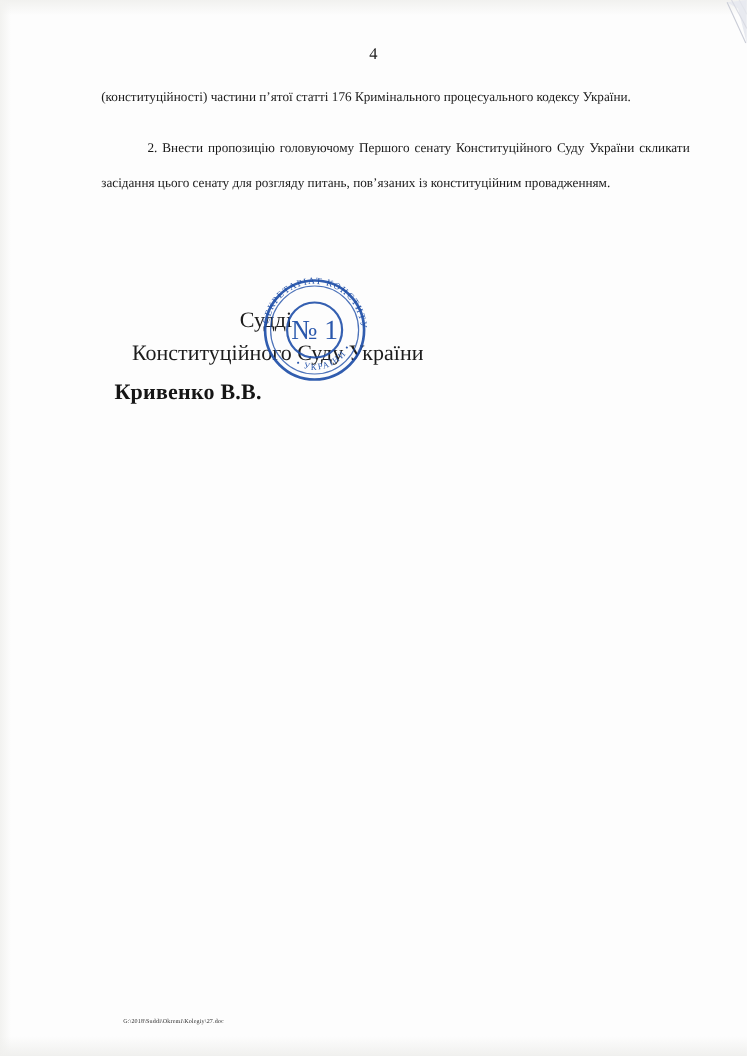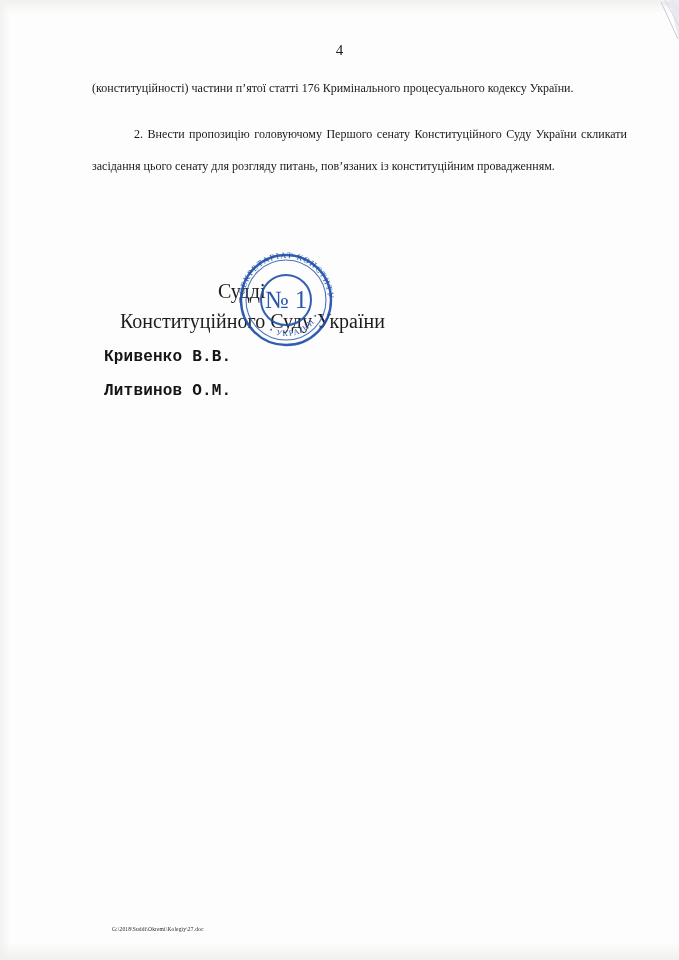--- a/index.html
+++ b/index.html
@@ -106,26 +106,25 @@
   .sig-line-2 {
     padding-left: 28px;
   }
 
   .names {
     position: absolute;
     left: 104px;
     top: 340px;
   }
   .name {
-    font-size: 16px;
+    font-size: 20px;
     font-weight: bold;
     line-height: 34px;
     color: #151515;
     letter-spacing: .2px;
-    font-family: Liberation Mono, monospace;
   }
 
   
   .stamp {
     position: absolute;
     left: 228px;
     top: 242px;
     width: 116px;
     height: 116px;
     pointer-events: none;
@@ -186,18 +185,17 @@
       </text>
       <text font-family="Liberation Serif, serif" font-size="8" fill="#1f4fa8" letter-spacing="1.4" opacity="0.95">
         <textPath href="#arcBot" startOffset="34%">• УКРАЇНИ •</textPath>
       </text>
       <text x="58" y="66" text-anchor="middle" font-family="Liberation Serif, serif" font-size="25" fill="#1f4fa8" opacity="0.95">№ 1</text>
     </svg>
   </div>
 
   <div class="names">
     <div class="name">Кривенко В.В.</div>
-    <div class="name">Литвинов О.М.</div>
   </div>
 
   <div class="footer-path">G:\2018\Suddi\Okremi\Kolegiy\27.doc</div>
 
 </div>
 
 </body></html>

